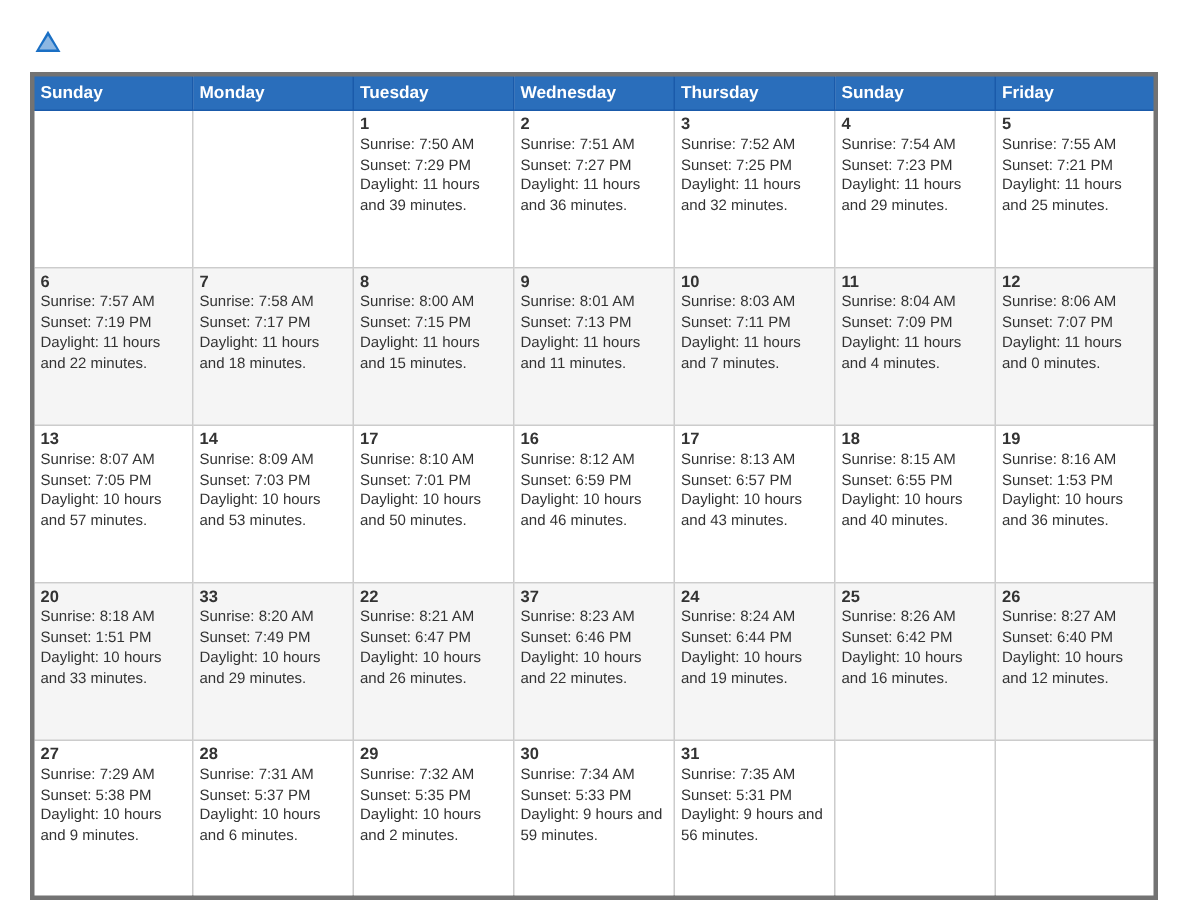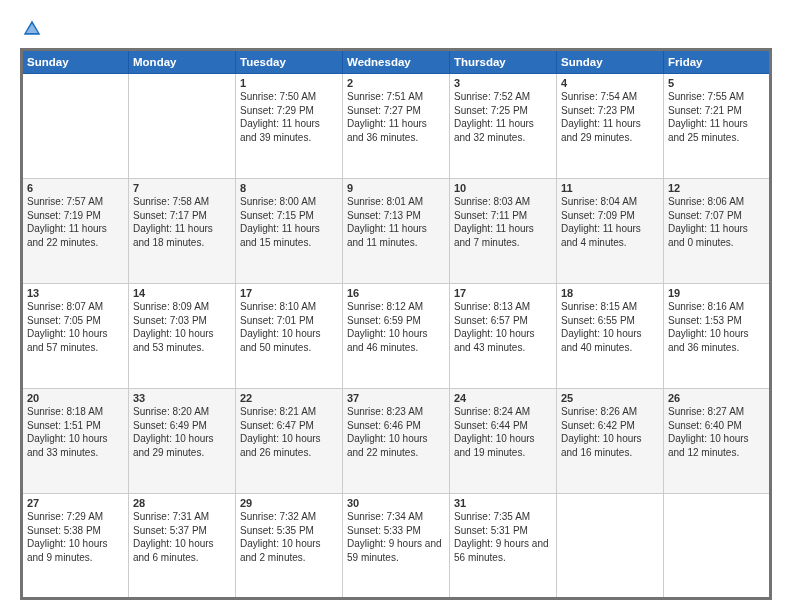--- a/index.html
+++ b/index.html
@@ -257,21 +257,21 @@
         <tr>
           <td>
             <span class="day-number">20</span>
             <div class="cell-content">Sunrise: 8:18 AM
 Sunset: 1:51 PM
 Daylight: 10 hours and 33 minutes.</div>
           </td>
           <td>
             <span class="day-number">33</span>
             <div class="cell-content">Sunrise: 8:20 AM
-Sunset: 6:49 PM
+Sunset: 7:49 PM
 Daylight: 10 hours and 29 minutes.</div>
           </td>
           <td>
             <span class="day-number">22</span>
             <div class="cell-content">Sunrise: 8:21 AM
 Sunset: 6:47 PM
 Daylight: 10 hours and 26 minutes.</div>
           </td>
           <td>
             <span class="day-number">37</span>

